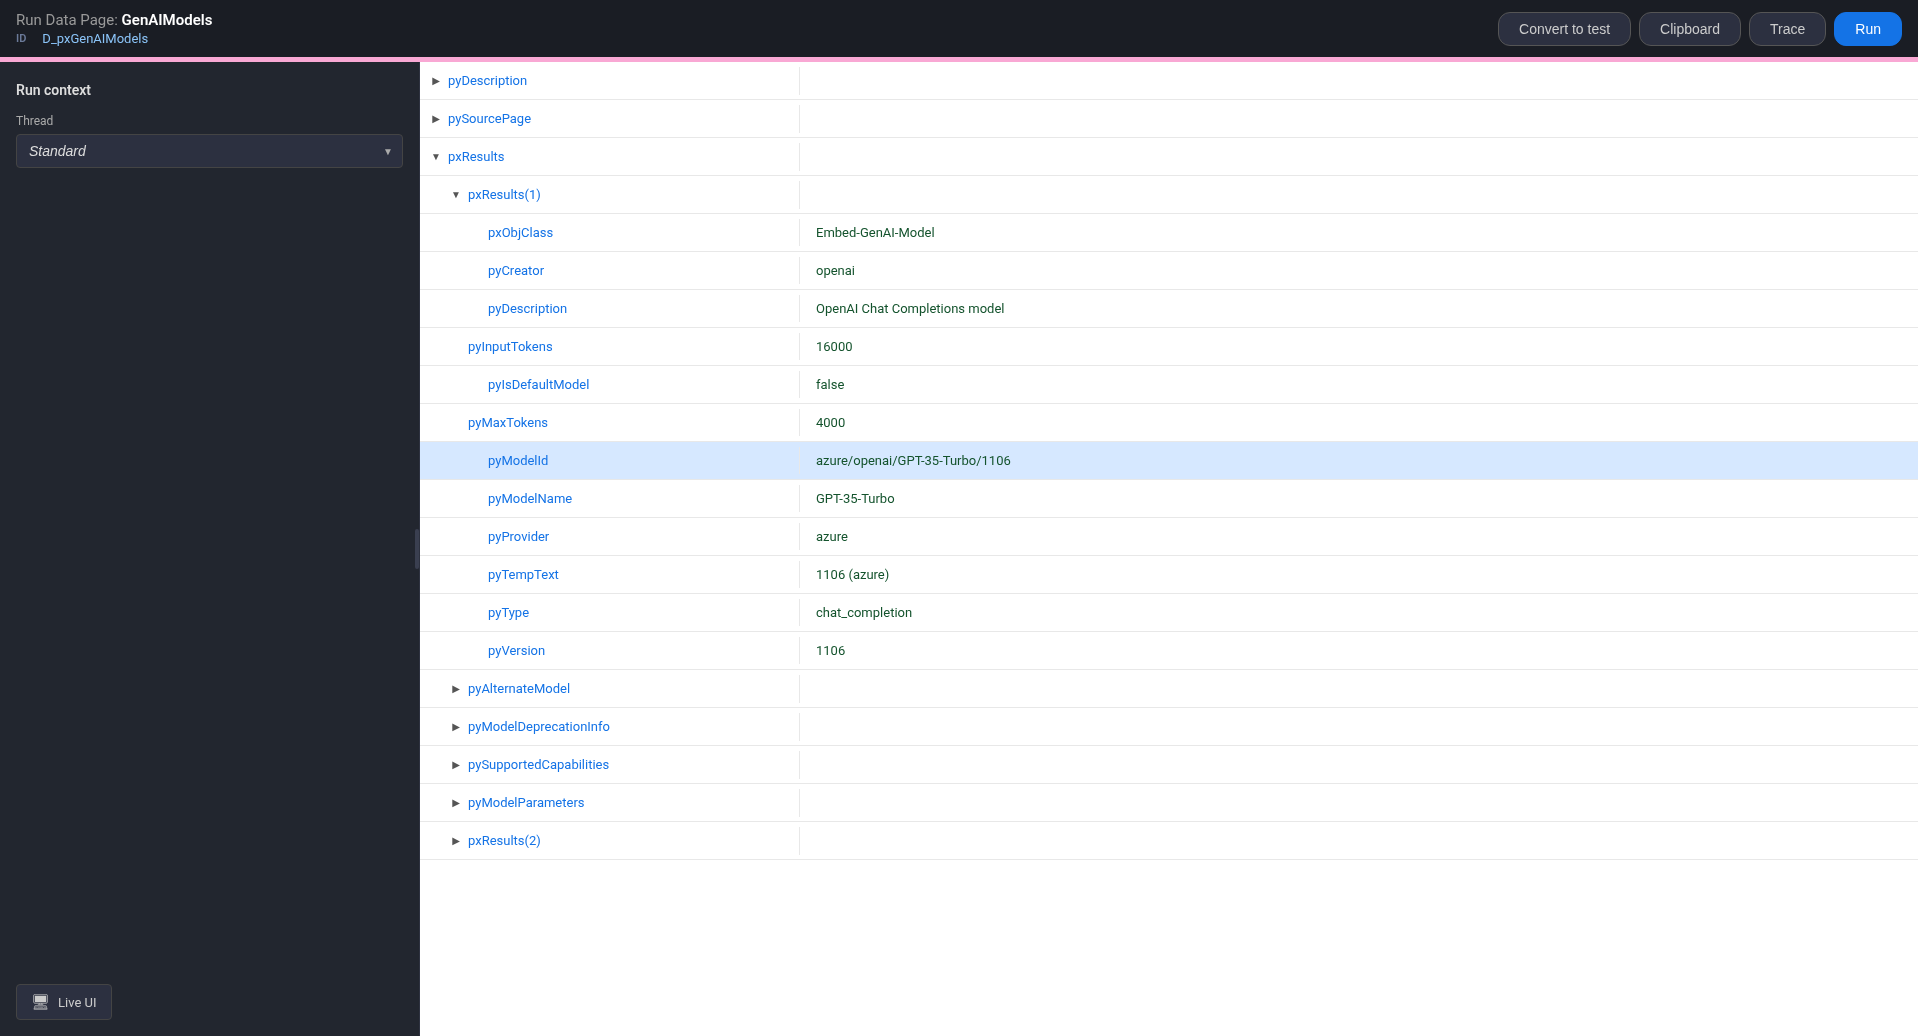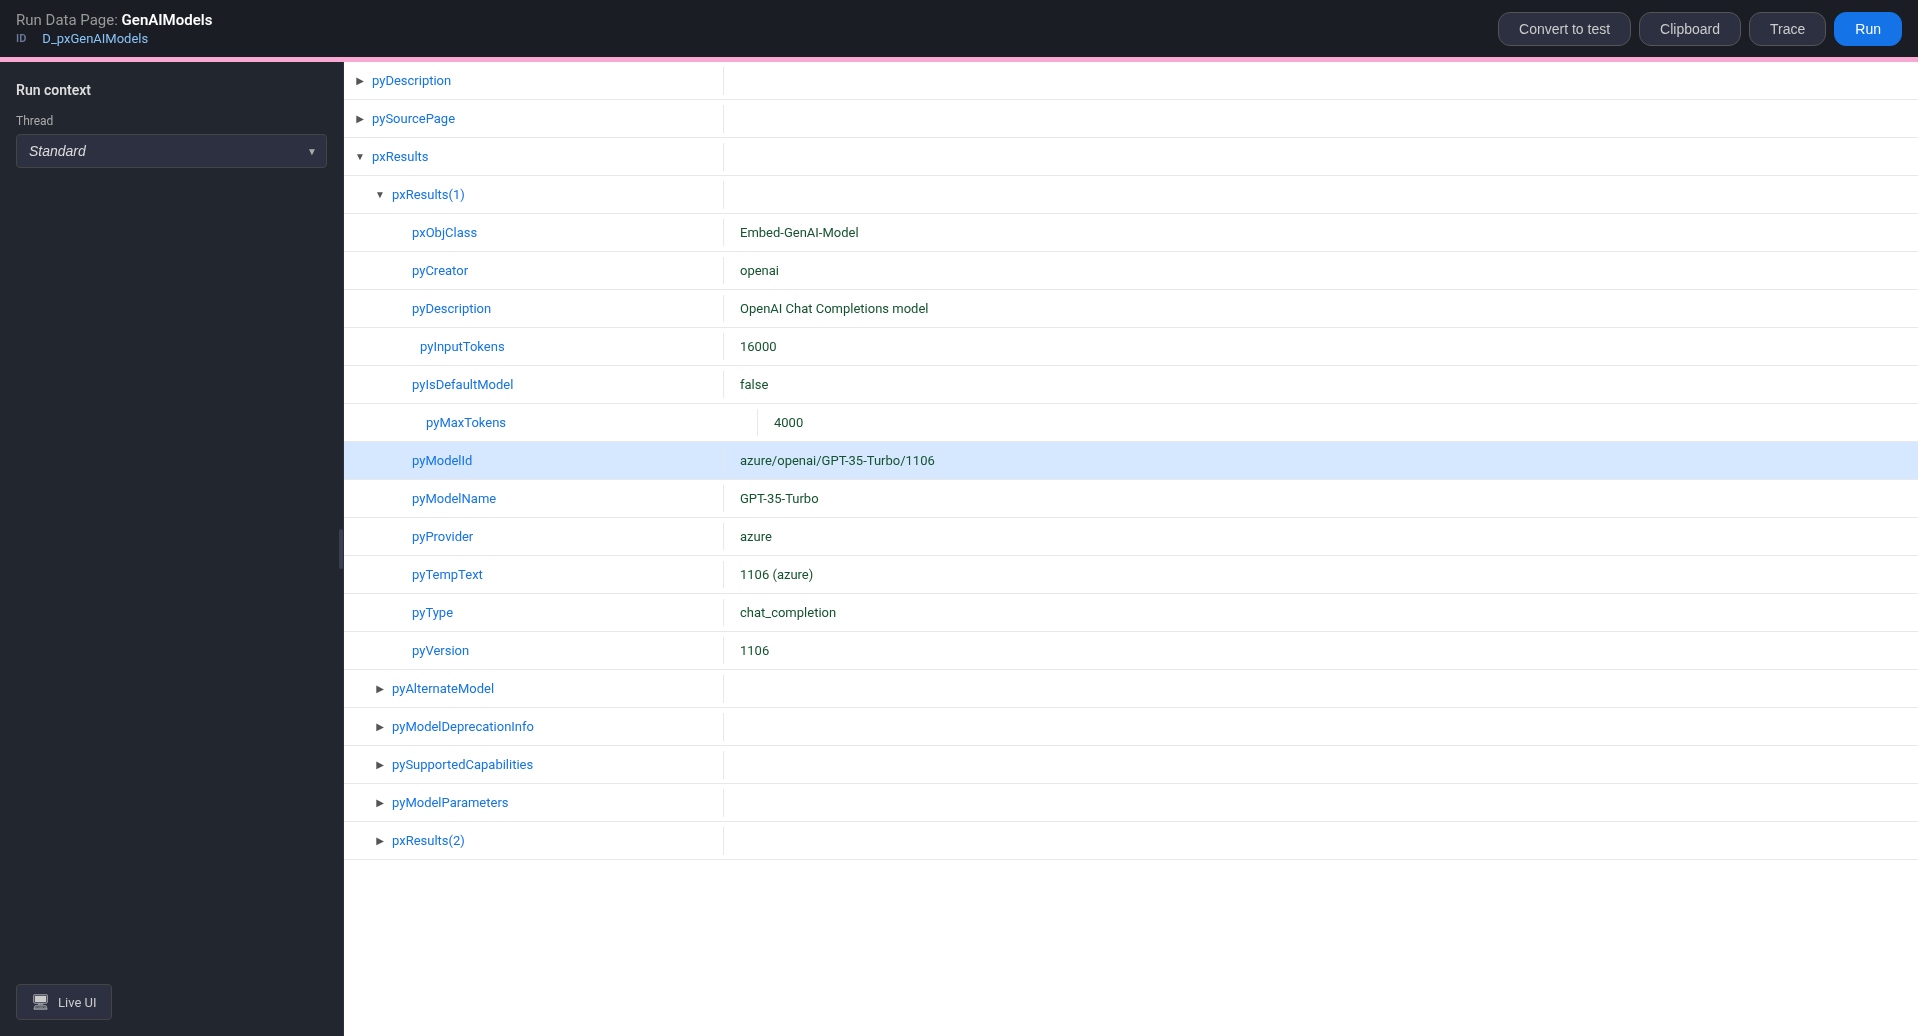--- a/index.html
+++ b/index.html
@@ -36,21 +36,21 @@
       background: #1473e6;
       color: #fff;
       border-color: #1473e6;
     }
 
     
     .main-content { display: flex; flex: 1; overflow: hidden; }
 
     
     .sidebar {
-      width: 344px;
+      width: 420px;
       background: #22262f;
       border-right: 1px solid #2e3240;
       flex-shrink: 0;
       padding: 20px 16px;
       position: relative;
     }
     .sidebar-title { font-size: 14px; font-weight: 600; color: #ddd; margin-bottom: 16px; }
     .form-label { font-size: 12px; color: #aaa; margin-bottom: 6px; }
     .form-select {
       width: 100%;
@@ -245,35 +245,35 @@
     <div class="tree-value-cell">openai</div>
   </div>
       <div class="tree-row">
     <div class="tree-key-cell" style="padding-left:48px;">
       <span style="width:16px;display:inline-block;flex-shrink:0;"></span>
       <a class="tree-key-link" href="#">pyDescription</a>
     </div>
     <div class="tree-value-cell">OpenAI Chat Completions model</div>
   </div>
       <div class="tree-row">
-    <div class="tree-key-cell" style="padding-left:56px;">
+    <div class="tree-key-cell" style="padding-left:28px;">
       <span style="width:16px;display:inline-block;flex-shrink:0;"></span>
       <a class="tree-key-link" href="#">pyInputTokens</a>
     </div>
     <div class="tree-value-cell">16000</div>
   </div>
       <div class="tree-row">
     <div class="tree-key-cell" style="padding-left:48px;">
       <span style="width:16px;display:inline-block;flex-shrink:0;"></span>
       <a class="tree-key-link" href="#">pyIsDefaultModel</a>
     </div>
     <div class="tree-value-cell">false</div>
   </div>
       <div class="tree-row">
-    <div class="tree-key-cell" style="padding-left:28px;margin-left:34px;">
+    <div class="tree-key-cell" style="padding-left:28px;">
       <span style="width:16px;display:inline-block;flex-shrink:0;"></span>
       <a class="tree-key-link" href="#">pyMaxTokens</a>
     </div>
     <div class="tree-value-cell">4000</div>
   </div>
       <div class="tree-row highlighted">
     <div class="tree-key-cell" style="padding-left:48px;">
       <span style="width:16px;display:inline-block;flex-shrink:0;"></span>
       <a class="tree-key-link" href="#">pyModelId</a>
     </div>

